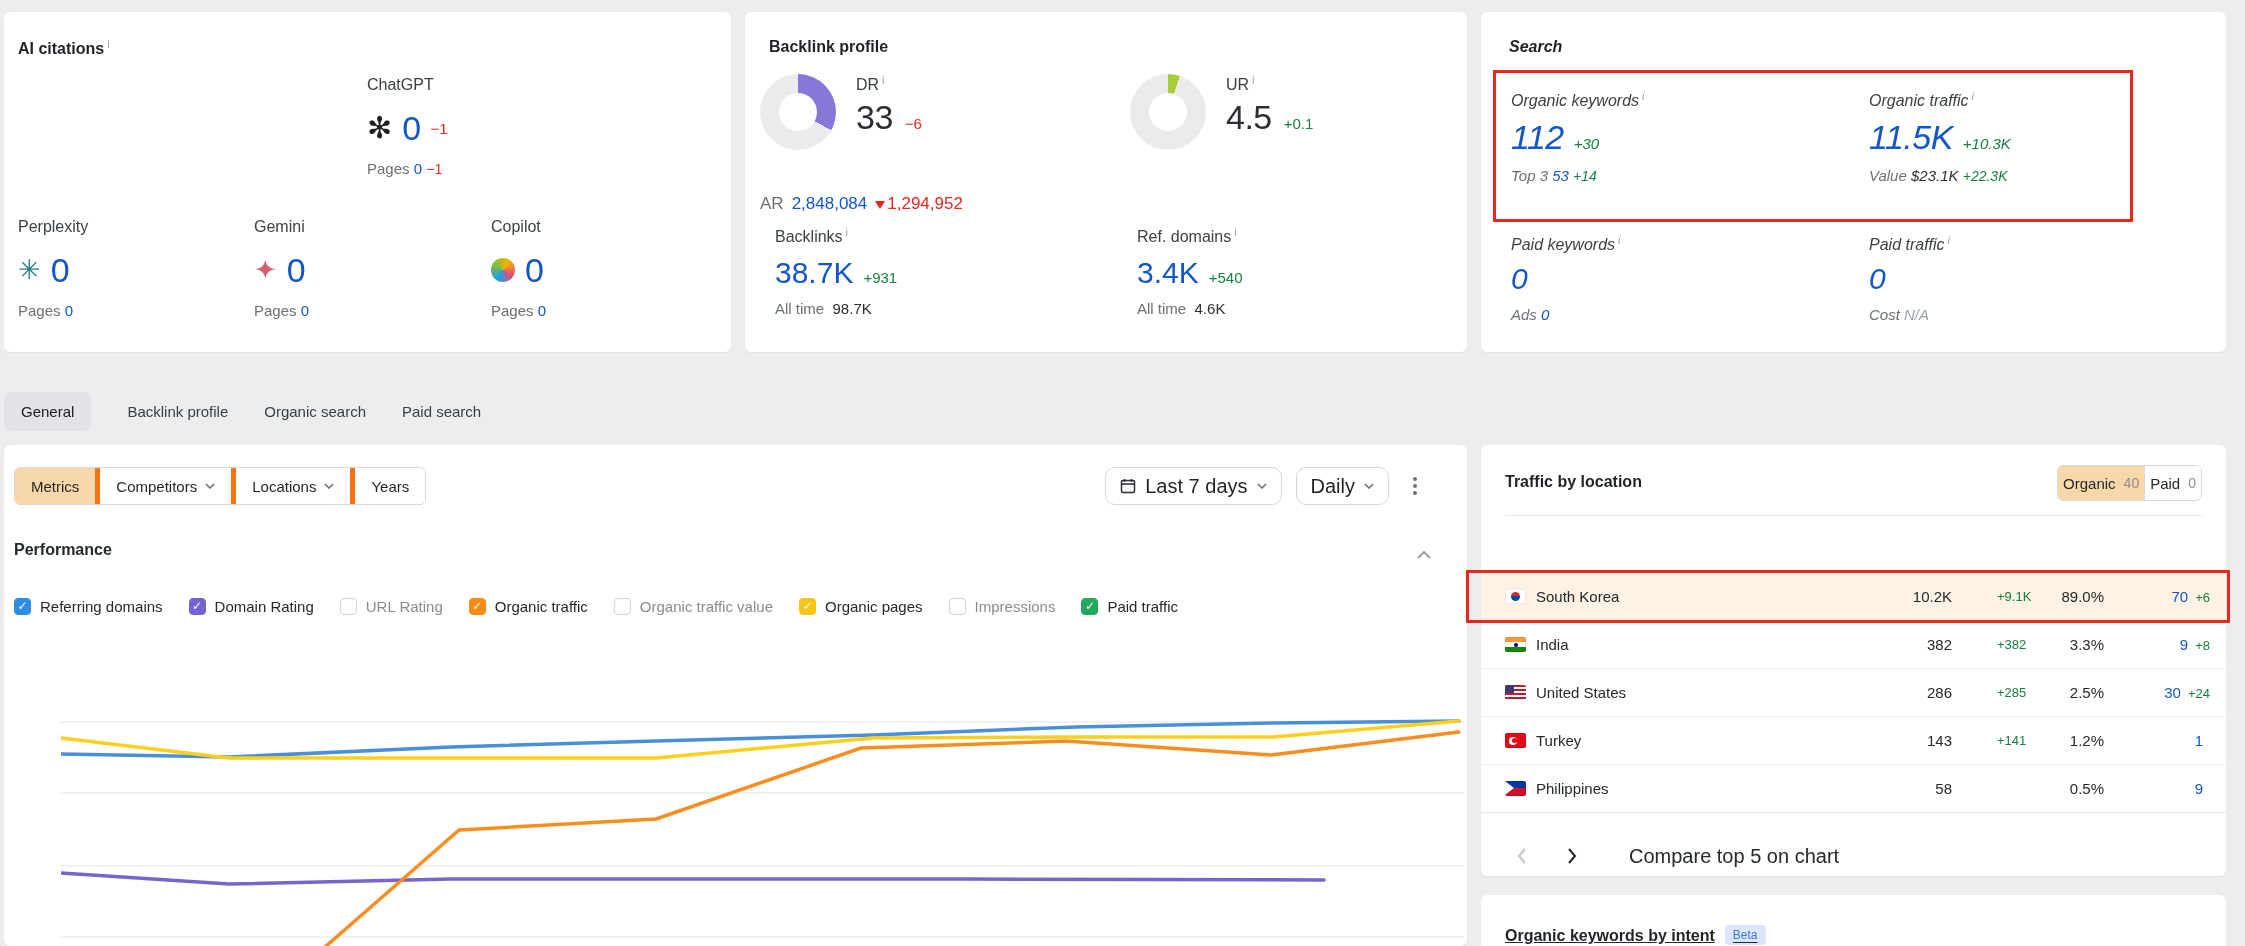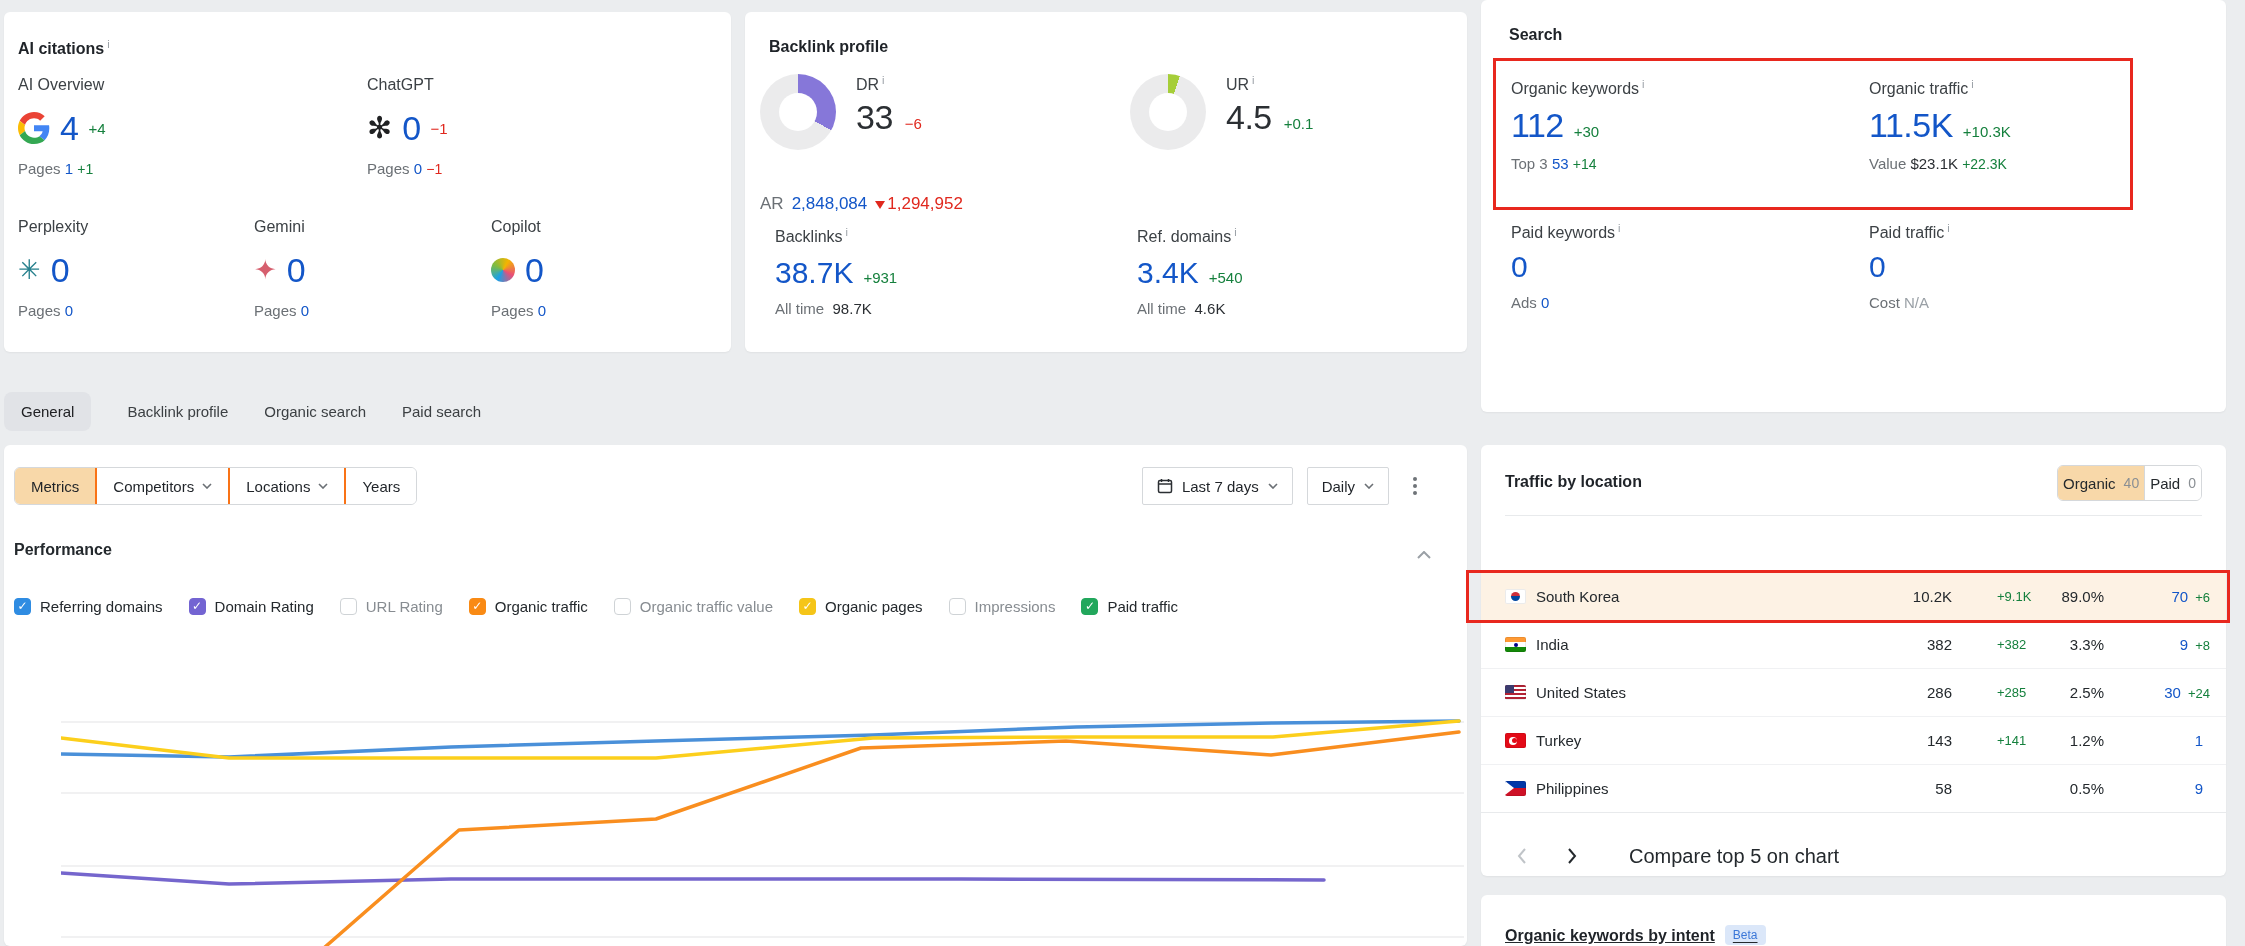--- a/index.html
+++ b/index.html
@@ -22,24 +22,24 @@
   .m-sub .darkval { color:#2b2f33; }
   .donut { width:76px; height:76px; border-radius:50%; position:relative; flex:0 0 auto; }
   .donut::after { content:""; position:absolute; inset:19px; background:#fff; border-radius:50%; }
   .redbox { position:absolute; border:3px solid #e8281e; pointer-events:none; z-index:5; }
   
   .tabbar { position:absolute; left:4px; top:388px; height:46px; display:flex; align-items:center; gap:36px; font-size:15px; color:#3c4043; }
   .tab { cursor:pointer; }
   .tab.active { background:#e1e3e7; border-radius:8px; padding:11px 17px; color:#202124; }
   
   .seg-group { position:absolute; left:10px; top:22px; display:flex; height:38px; border:1px solid #d5d8db; border-radius:6px; overflow:hidden; background:#fff; }
-  .seg { display:flex; align-items:center; gap:8px; padding:0 16px; font-size:15px; color:#1f2328; border-right:2px solid #f97316; cursor:pointer; background:#fff; }
+  .seg { display:flex; align-items:center; gap:8px; padding:0 16px; font-size:15px; color:#1f2328; border-right:5px solid #f97316; cursor:pointer; background:#fff; }
   .seg:last-child { border-right:none; }
   .seg.active { background:#f8d8a9; }
-  .btn { display:flex; align-items:center; gap:9px; height:38px; padding:0 14px; border:1px solid #d5d8db; border-radius:2px; font-size:15px; color:#1f2328; background:#fff; cursor:pointer; }
+  .btn { display:flex; align-items:center; gap:9px; height:38px; padding:0 14px; border:1px solid #d5d8db; border-radius:10px; font-size:20px; color:#1f2328; background:#fff; cursor:pointer; }
   .kebab { display:flex; flex-direction:column; gap:3px; align-items:center; justify-content:center; width:24px; height:38px; cursor:pointer; }
   .kebab i { width:4px; height:4px; border-radius:50%; background:#6e7378; }
   
   .perf-title { position:absolute; left:10px; top:96px; font-size:16px; font-weight:bold; }
   .collapse { position:absolute; right:36px; top:100px; cursor:pointer; }
   .checks { position:absolute; left:10px; display:flex; align-items:center; gap:26px; height:26px; }
   .chk { display:flex; align-items:center; gap:9px; font-size:15px; color:#24292d; cursor:pointer; white-space:nowrap; }
   .chk .box { width:17px; height:17px; border-radius:4px; border:1.5px solid #cfd3d6; background:#fff; display:flex; align-items:center; justify-content:center; color:#fff; font-size:12px; font-weight:bold; }
   .chk.off .lbl { color:#878c91; }
   
@@ -84,36 +84,20 @@
   .tri { display:inline-block; width:0; height:0; border-left:5px solid transparent; border-right:5px solid transparent; border-top:8px solid #e0281e; margin-right:2px; }
 </style>
 </head>
 <body>
 
 <div class="card" style="left:4px;top:12px;width:727px;height:340px;">
   <div class="card-title" style="position:absolute;left:14px;top:26px;">
     <span>AI citations</span><sup class="info">i</sup>
   </div>
 
-  <div class="blk" style="left:14px;top:64px;">
-    <div class="m-label">AI Overview</div>
-    <div class="m-valrow">
-      <span class="icn">
-        <svg width="32" height="32" viewBox="0 0 48 48">
-            <path fill="#EA4335" d="M24 9.5c3.54 0 6.71 1.22 9.21 3.6l6.85-6.85C35.9 2.38 30.47 0 24 0 14.62 0 6.51 5.38 2.56 13.22l7.98 6.19C12.43 13.72 17.74 9.5 24 9.5z"></path>
-            <path fill="#4285F4" d="M46.98 24.55c0-1.57-.15-3.09-.38-4.55H24v9.02h12.94c-.58 2.96-2.26 5.48-4.78 7.18l7.73 6c4.51-4.18 7.09-10.36 7.09-17.65z"></path>
-            <path fill="#FBBC05" d="M10.53 28.59c-.48-1.45-.76-2.99-.76-4.59s.27-3.14.76-4.59l-7.98-6.19C.92 16.46 0 20.12 0 24c0 3.88.92 7.54 2.56 10.78l7.97-6.19z"></path>
-            <path fill="#34A853" d="M24 48c6.48 0 11.93-2.13 15.89-5.81l-7.73-6c-2.15 1.45-4.92 2.3-8.16 2.3-6.26 0-11.57-4.22-13.47-9.91l-7.98 6.19C6.51 42.62 14.62 48 24 48z"></path>
-          </svg>
-      </span>
-      <span class="bignum">4</span>
-      <span class="delta up">+4</span>
-    </div>
-    <div class="m-sub"><span>Pages</span> <b>1</b> <span class="up delta" style="font-size:14px">+1</span></div>
-  </div>
 
   <div class="blk" style="left:363px;top:64px;">
     <div class="m-label">ChatGPT</div>
     <div class="m-valrow">
       <span class="icn glyph-openai">✻</span>
       <span class="bignum">0</span>
       <span class="delta down">−1</span>
     </div>
     <div class="m-sub"><span>Pages</span> <b>0</b> <span class="down delta" style="font-size:14px">−1</span></div>
   </div>
@@ -186,21 +170,21 @@
   <div class="blk" style="left:392px;top:214px;">
     <div class="m-label"><span>Ref. domains</span><sup class="info">i</sup></div>
     <div style="display:flex;align-items:baseline;gap:10px;margin-top:10px;">
       <span class="midnum">3.4K</span>
       <span class="delta up">+540</span>
     </div>
     <div class="m-sub"><span>All time</span>&nbsp; <span class="darkval">4.6K</span></div>
   </div>
 </div>
 
-<div class="card" style="left:1481px;top:0;width:745px;height:412px;">
+<div class="card" style="left:1481px;top:12px;width:745px;height:340px;font-style:italic;">
   <div class="card-title" style="position:absolute;left:28px;top:26px;"><span>Search</span></div>
   <div class="redbox" style="left:12px;top:58px;width:640px;height:152px;"></div>
 
   <div class="blk" style="left:30px;top:78px;">
     <div class="m-label"><span>Organic keywords</span><sup class="info">i</sup></div>
     <div style="display:flex;align-items:baseline;gap:10px;margin-top:8px;">
       <span class="bignum">112</span>
       <span class="delta up">+30</span>
     </div>
     <div class="m-sub"><span>Top 3</span> <b>53</b> <span class="up delta" style="font-size:14px">+14</span></div>

